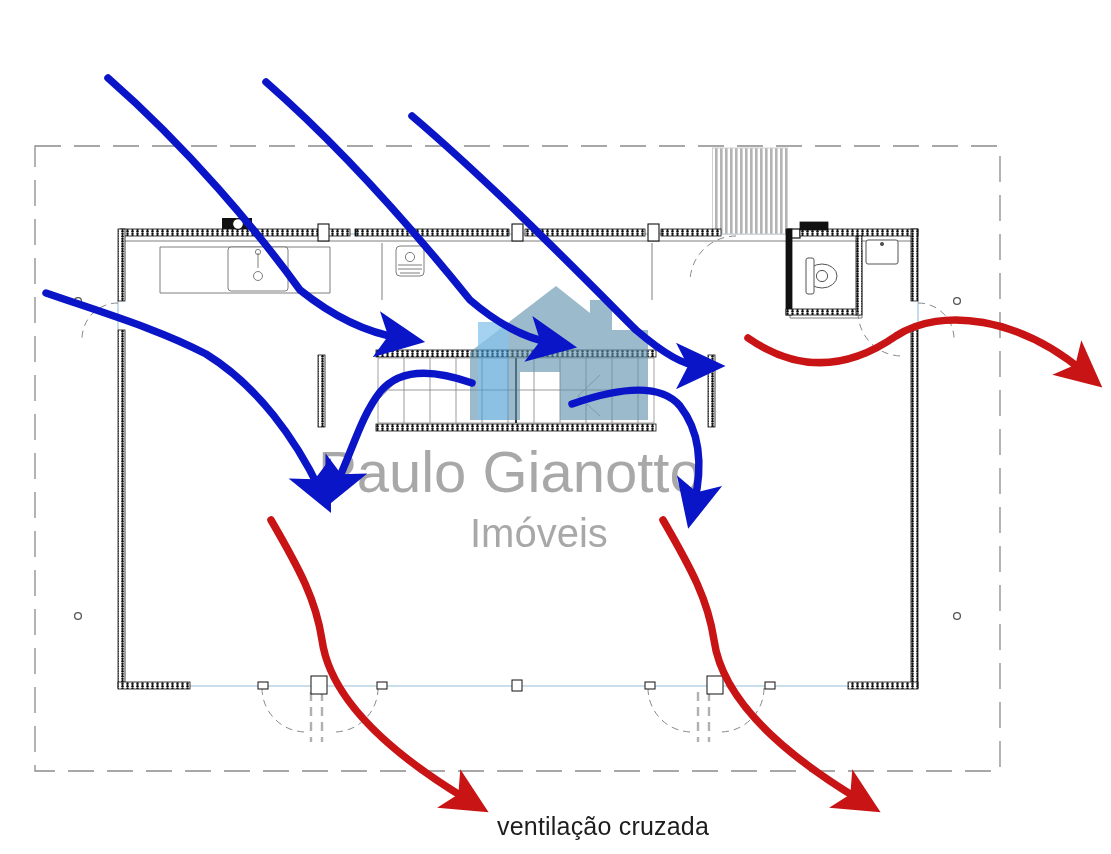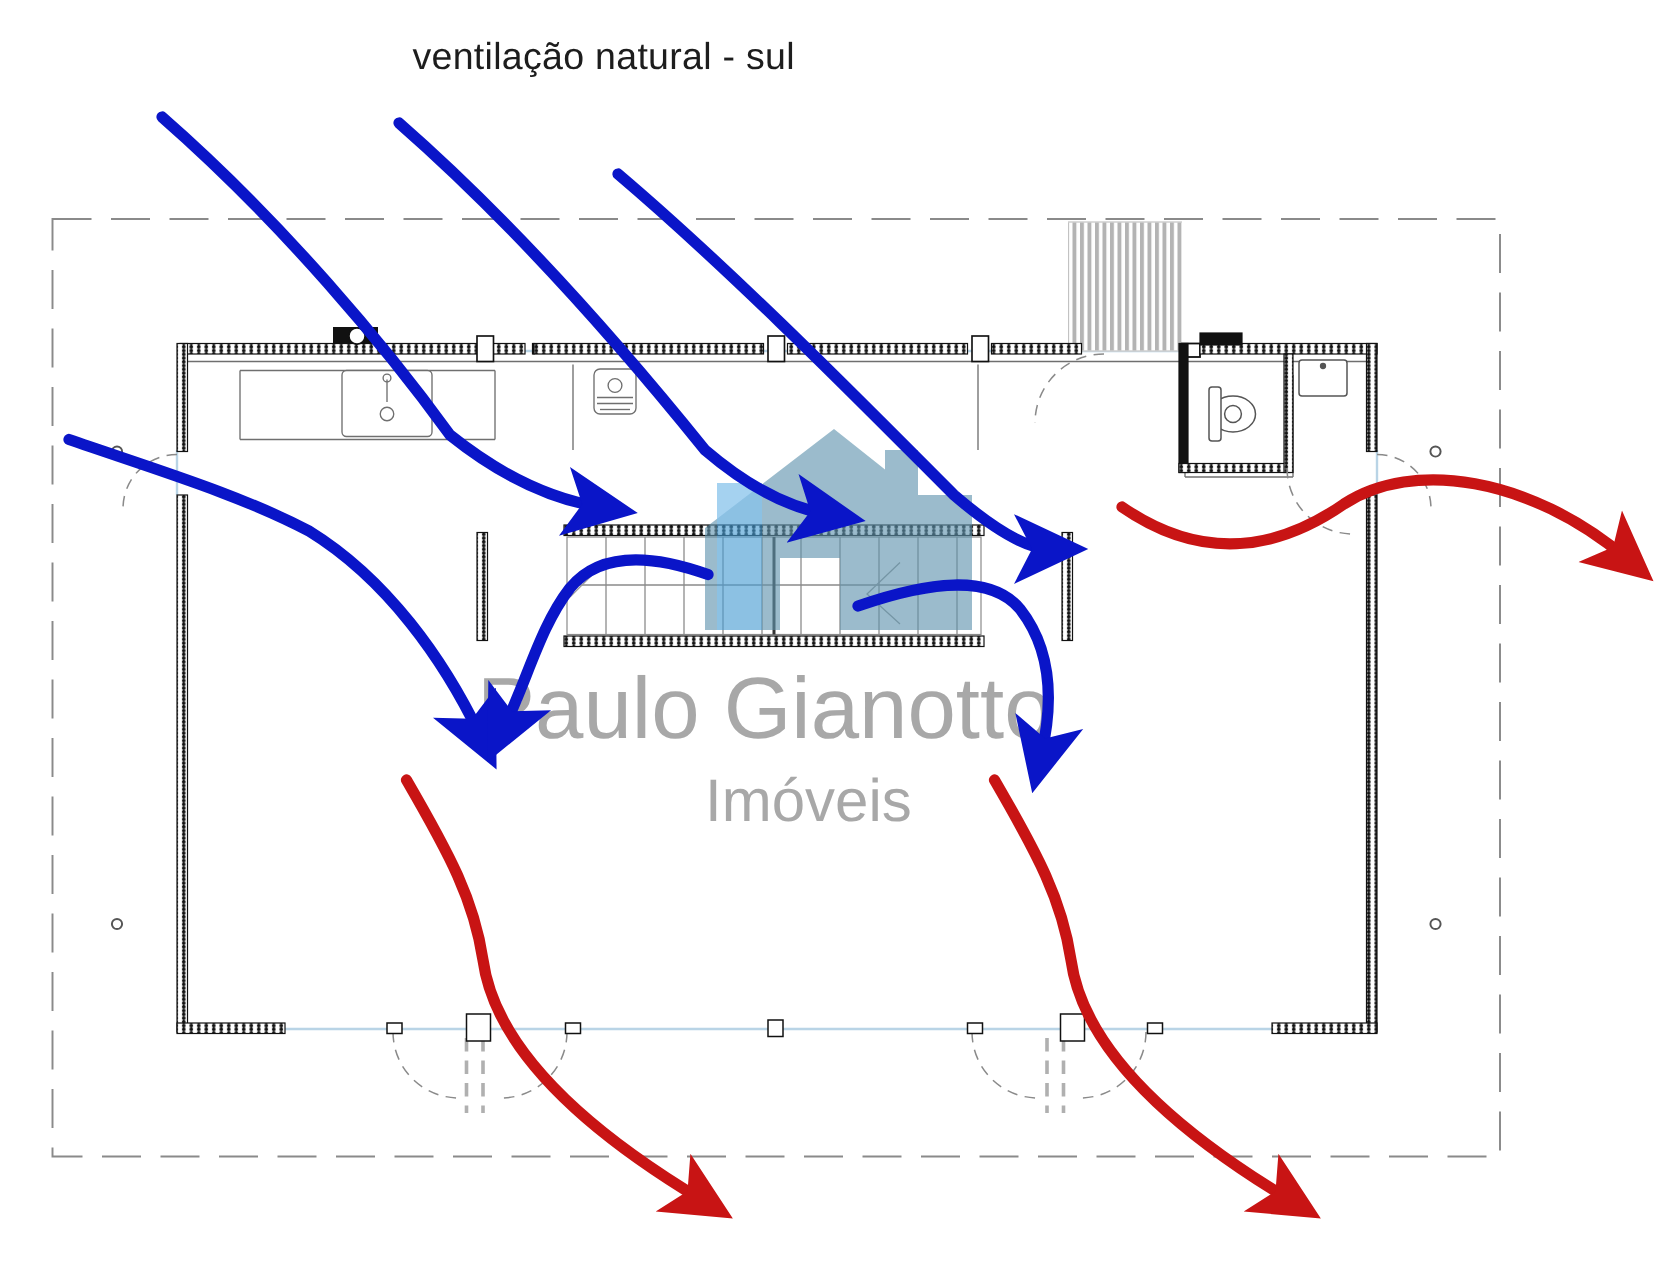--- a/index.html
+++ b/index.html
@@ -25,22 +25,22 @@
     fill:#9a9a9a;
     font-family:"Liberation Sans", sans-serif;
     opacity:.85;
   }
 </style>
 </head>
 <body>
 
 <div id="stage">
 
-  <div class="lbl" id="title-top">ventilação natural - sul</div>
-
+
+  <div class="lbl" id="title-bottom">ventilação cruzada</div>
 
   <svg width="1111" height="854" viewBox="0 0 1111 854">
     <defs>
       <marker id="bluehead" markerWidth="7" markerHeight="7" refX="3.2" refY="3.5" orient="auto" markerUnits="strokeWidth">
         <path d="M0,0.4 L6.6,3.5 L0,6.6 L1.6,3.5 Z" fill="#0a15c8"></path>
       </marker>
       <marker id="redhead" markerWidth="6.6" markerHeight="6.6" refX="3" refY="3.3" orient="auto" markerUnits="strokeWidth">
         <path d="M0,0.3 L6.2,3.3 L0,6.3 L1.5,3.3 Z" fill="#c81414"></path>
       </marker>
 

